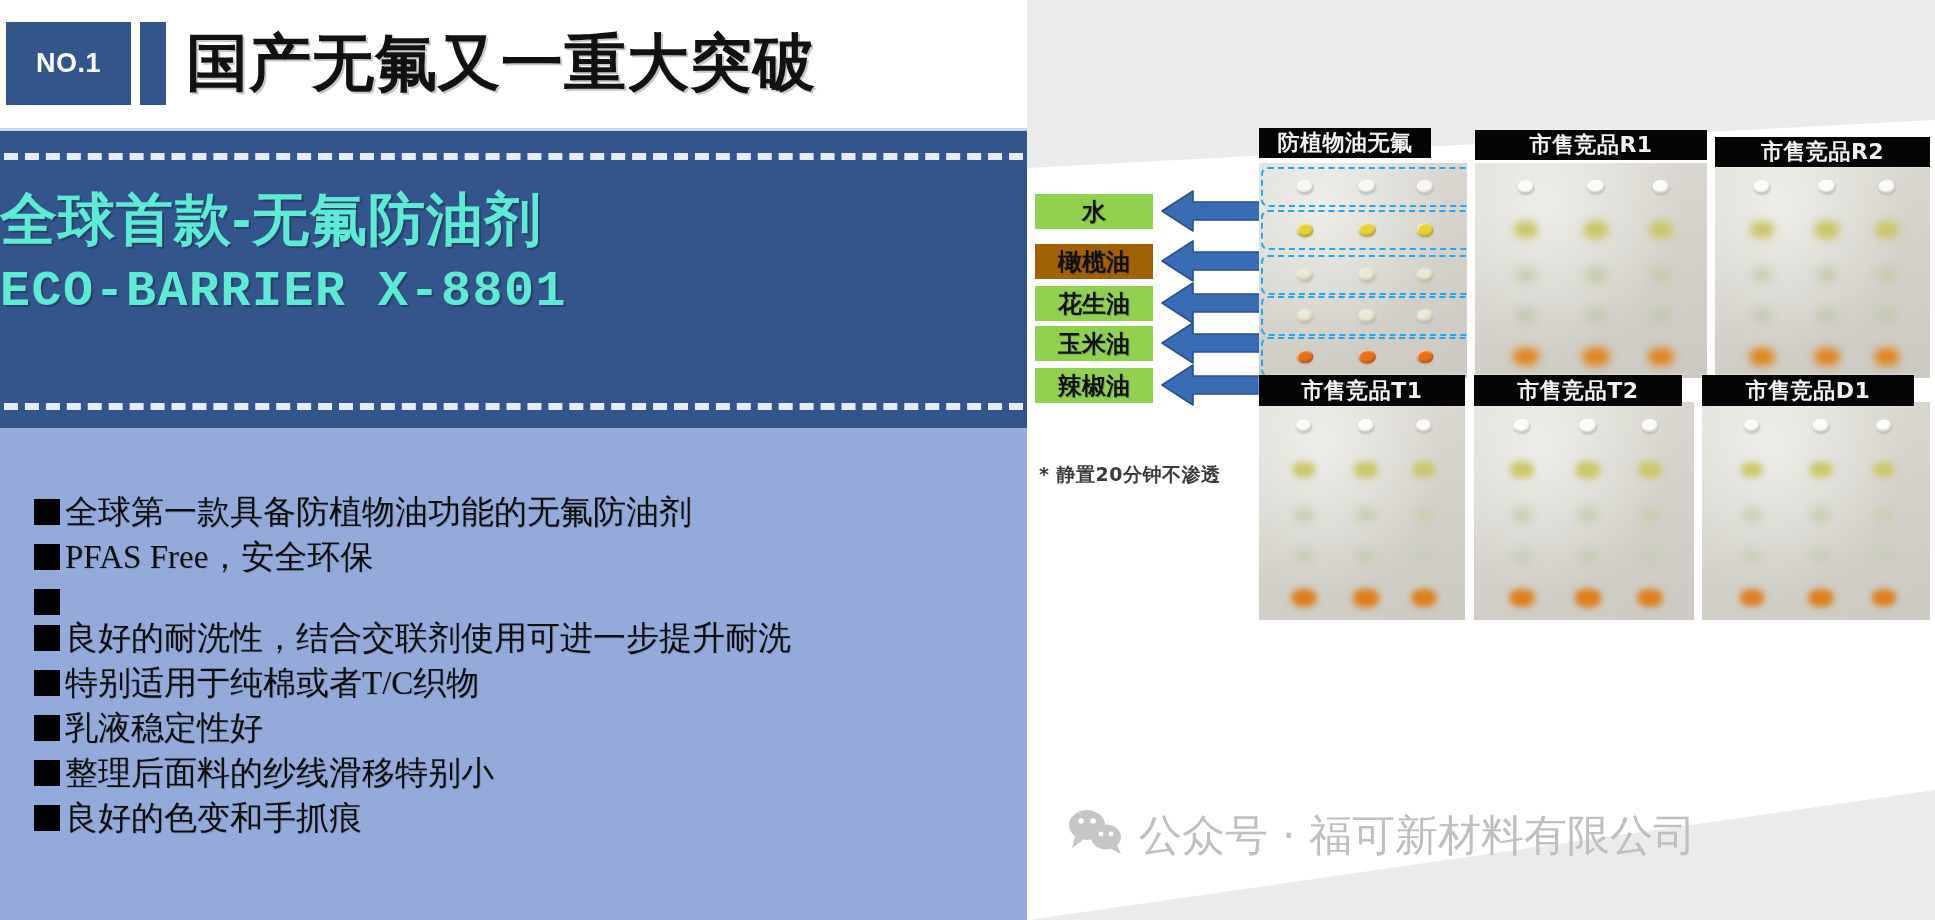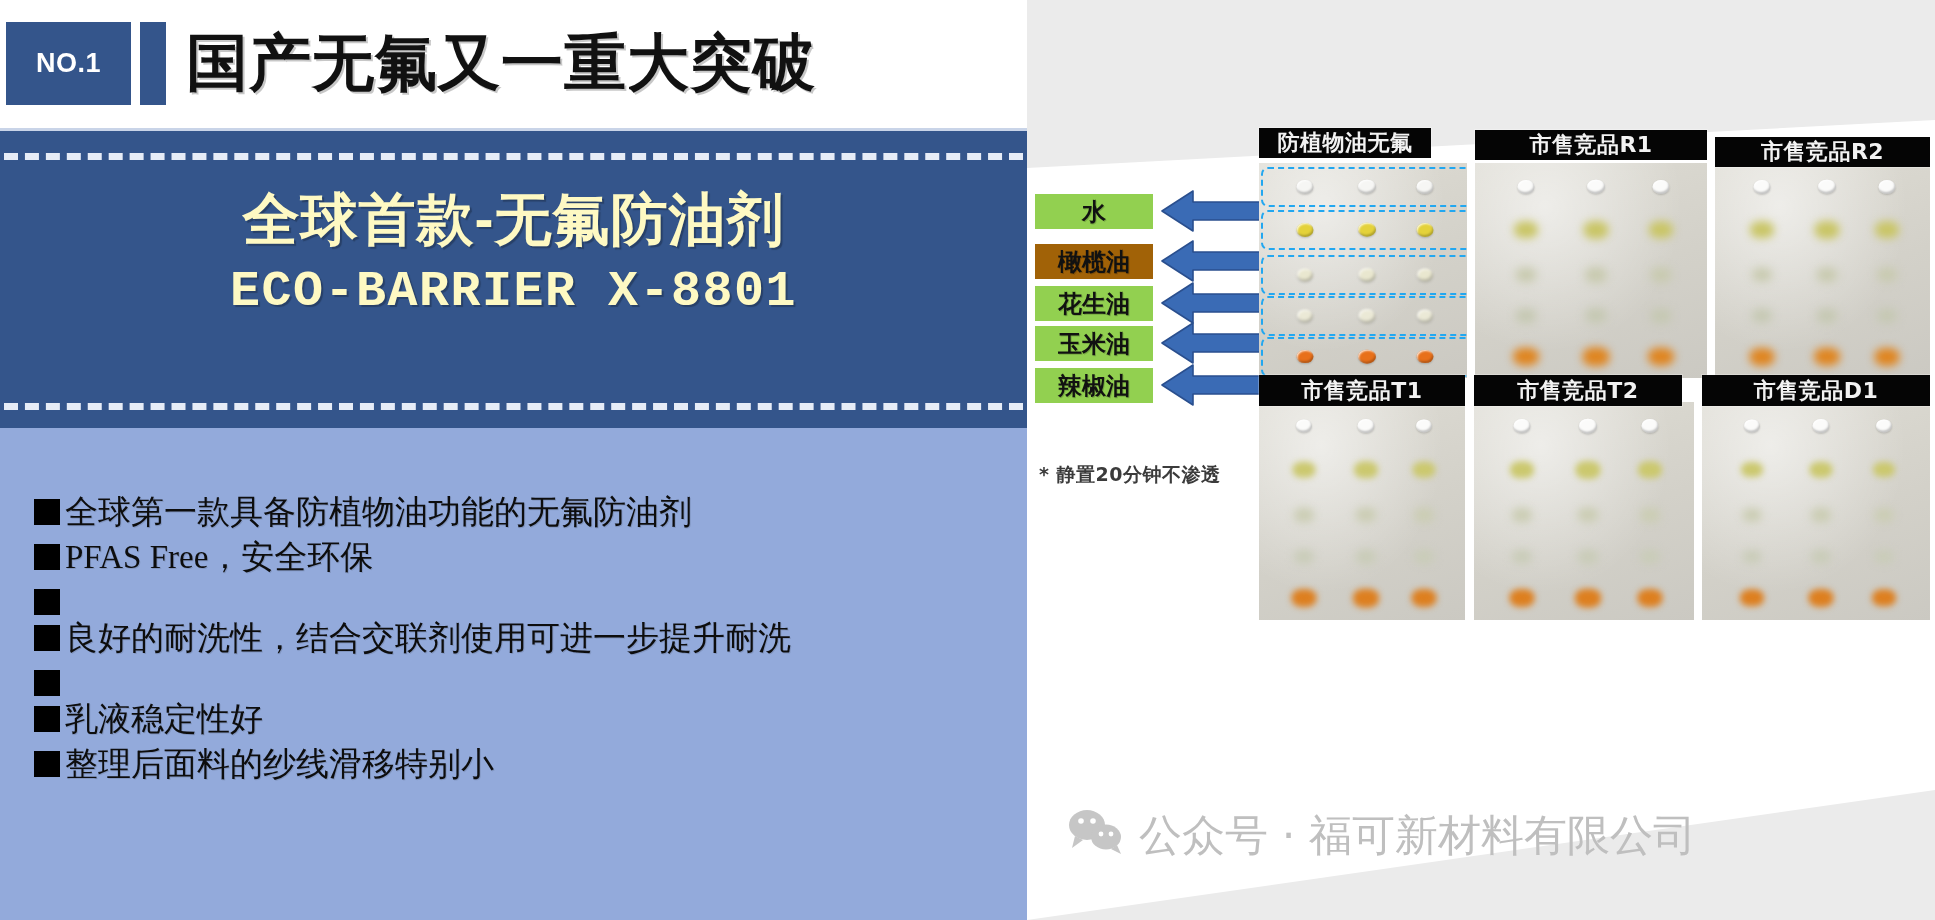--- a/index.html
+++ b/index.html
@@ -82,22 +82,22 @@
     position: absolute;
     left: 4px; right: 4px;
     height: 0;
     border-top: 7px dashed #e6ecf7;
   }
   .hero .dash-top { top: 22px; }
   .hero .dash-bot { bottom: 18px; }
   .hero-text {
     position: absolute;
     left: 0; right: 0; top: 52px;
-    text-align: center;
-    color: #fef9c3;
+    text-align: left;
+    color: #5eead4;
   }
   .hero-line1 {
     font-size: 57px;
     font-weight: 900;
     line-height: 72px;
     letter-spacing: 1px;
     text-shadow: 2px 2px 1px rgba(0,0,0,0.25);
   }
   .hero-line2 {
     font-size: 50px;
@@ -292,28 +292,33 @@
           </div>
           <div class="bullet-row">
             <span class="bullet-marker"></span>
           </div>
           <div class="bullet-row">
             <span class="bullet-marker"></span>
             <span class="bullet-text">良好的耐洗性，结合交联剂使用可进一步提升耐洗</span>
           </div>
           <div class="bullet-row">
             <span class="bullet-marker"></span>
+            <span class="bullet-text">特别适用于纯棉或者T/C织物</span>
           </div>
           <div class="bullet-row">
             <span class="bullet-marker"></span>
             <span class="bullet-text">乳液稳定性好</span>
           </div>
           <div class="bullet-row">
             <span class="bullet-marker"></span>
             <span class="bullet-text">整理后面料的纱线滑移特别小</span>
+          </div>
+          <div class="bullet-row">
+            <span class="bullet-marker"></span>
+            <span class="bullet-text">良好的色变和手抓痕</span>
           </div>
         </div>
     </div>
   </div>
 
   <div class="right-col">
     <div class="bg-wedge-top"></div>
     <div class="bg-wedge-bottom"></div>
 
     <div class="legend" id="legend">
@@ -445,21 +450,21 @@
           <div class="dot" style="width: 20px; height: 14.4px; left: 48.4px; top: 113.36px; background: rgb(203, 205, 180); border-radius: 42%; filter: blur(4px);"></div>
           <div class="dot" style="width: 21px; height: 15.12px; left: 114.4px; top: 113.36px; background: rgb(203, 205, 180); border-radius: 42%; filter: blur(4px);"></div>
           <div class="dot" style="width: 20px; height: 14.4px; left: 176px; top: 113.36px; background: rgb(203, 205, 180); border-radius: 42%; filter: blur(4px);"></div>
           <div class="dot" style="width: 20px; height: 14.4px; left: 48.4px; top: 154.78px; background: rgb(201, 204, 184); border-radius: 42%; filter: blur(4px);"></div>
           <div class="dot" style="width: 21px; height: 15.12px; left: 114.4px; top: 154.78px; background: rgb(201, 204, 184); border-radius: 42%; filter: blur(4px);"></div>
           <div class="dot" style="width: 20px; height: 14.4px; left: 176px; top: 154.78px; background: rgb(201, 204, 184); border-radius: 42%; filter: blur(4px);"></div>
           <div class="dot" style="width: 25px; height: 18px; left: 48.4px; top: 196.2px; background: rgb(221, 127, 31); border-radius: 42%; filter: blur(3px);"></div>
           <div class="dot" style="width: 26px; height: 18.72px; left: 114.4px; top: 196.2px; background: rgb(221, 127, 31); border-radius: 42%; filter: blur(3px);"></div>
           <div class="dot" style="width: 25px; height: 18px; left: 176px; top: 196.2px; background: rgb(221, 127, 31); border-radius: 42%; filter: blur(3px);"></div>
         </div>
-        <div class="panel-header" style="left: 675px; top: 375px; width: 228px; height: 31px;">市售竞品D1</div>
+        <div class="panel-header" style="left: 675px; top: 375px; width: 212px; height: 31px;">市售竞品D1</div>
         <div class="panel" style="left: 675px; top: 402px; width: 228px; height: 218px;">
           <div class="panel-inner"></div>
           <div class="dot" style="width: 16px; height: 13.12px; left: 50.16px; top: 23.98px; background: rgb(251, 251, 250); border-radius: 50%; box-shadow: rgba(0, 0, 0, 0.22) -1px -2px 2px inset, rgba(255, 255, 255, 0.85) 1px 1px 2px inset, rgba(0, 0, 0, 0.18) 0px 1px 2px;"></div>
           <div class="dot" style="width: 17px; height: 13.94px; left: 118.56px; top: 23.98px; background: rgb(251, 251, 250); border-radius: 50%; box-shadow: rgba(0, 0, 0, 0.22) -1px -2px 2px inset, rgba(255, 255, 255, 0.85) 1px 1px 2px inset, rgba(0, 0, 0, 0.18) 0px 1px 2px;"></div>
           <div class="dot" style="width: 16px; height: 13.12px; left: 182.4px; top: 23.98px; background: rgb(251, 251, 250); border-radius: 50%; box-shadow: rgba(0, 0, 0, 0.22) -1px -2px 2px inset, rgba(255, 255, 255, 0.85) 1px 1px 2px inset, rgba(0, 0, 0, 0.18) 0px 1px 2px;"></div>
           <div class="dot" style="width: 22px; height: 15.84px; left: 50.16px; top: 67.58px; background: rgb(203, 200, 110); border-radius: 42%; filter: blur(3px);"></div>
           <div class="dot" style="width: 23px; height: 16.56px; left: 118.56px; top: 67.58px; background: rgb(203, 200, 110); border-radius: 42%; filter: blur(3px);"></div>
           <div class="dot" style="width: 22px; height: 15.84px; left: 182.4px; top: 67.58px; background: rgb(203, 200, 110); border-radius: 42%; filter: blur(3px);"></div>
           <div class="dot" style="width: 19px; height: 13.68px; left: 50.16px; top: 113.36px; background: rgb(203, 205, 180); border-radius: 42%; filter: blur(4px);"></div>
           <div class="dot" style="width: 20px; height: 14.4px; left: 118.56px; top: 113.36px; background: rgb(203, 205, 180); border-radius: 42%; filter: blur(4px);"></div>

